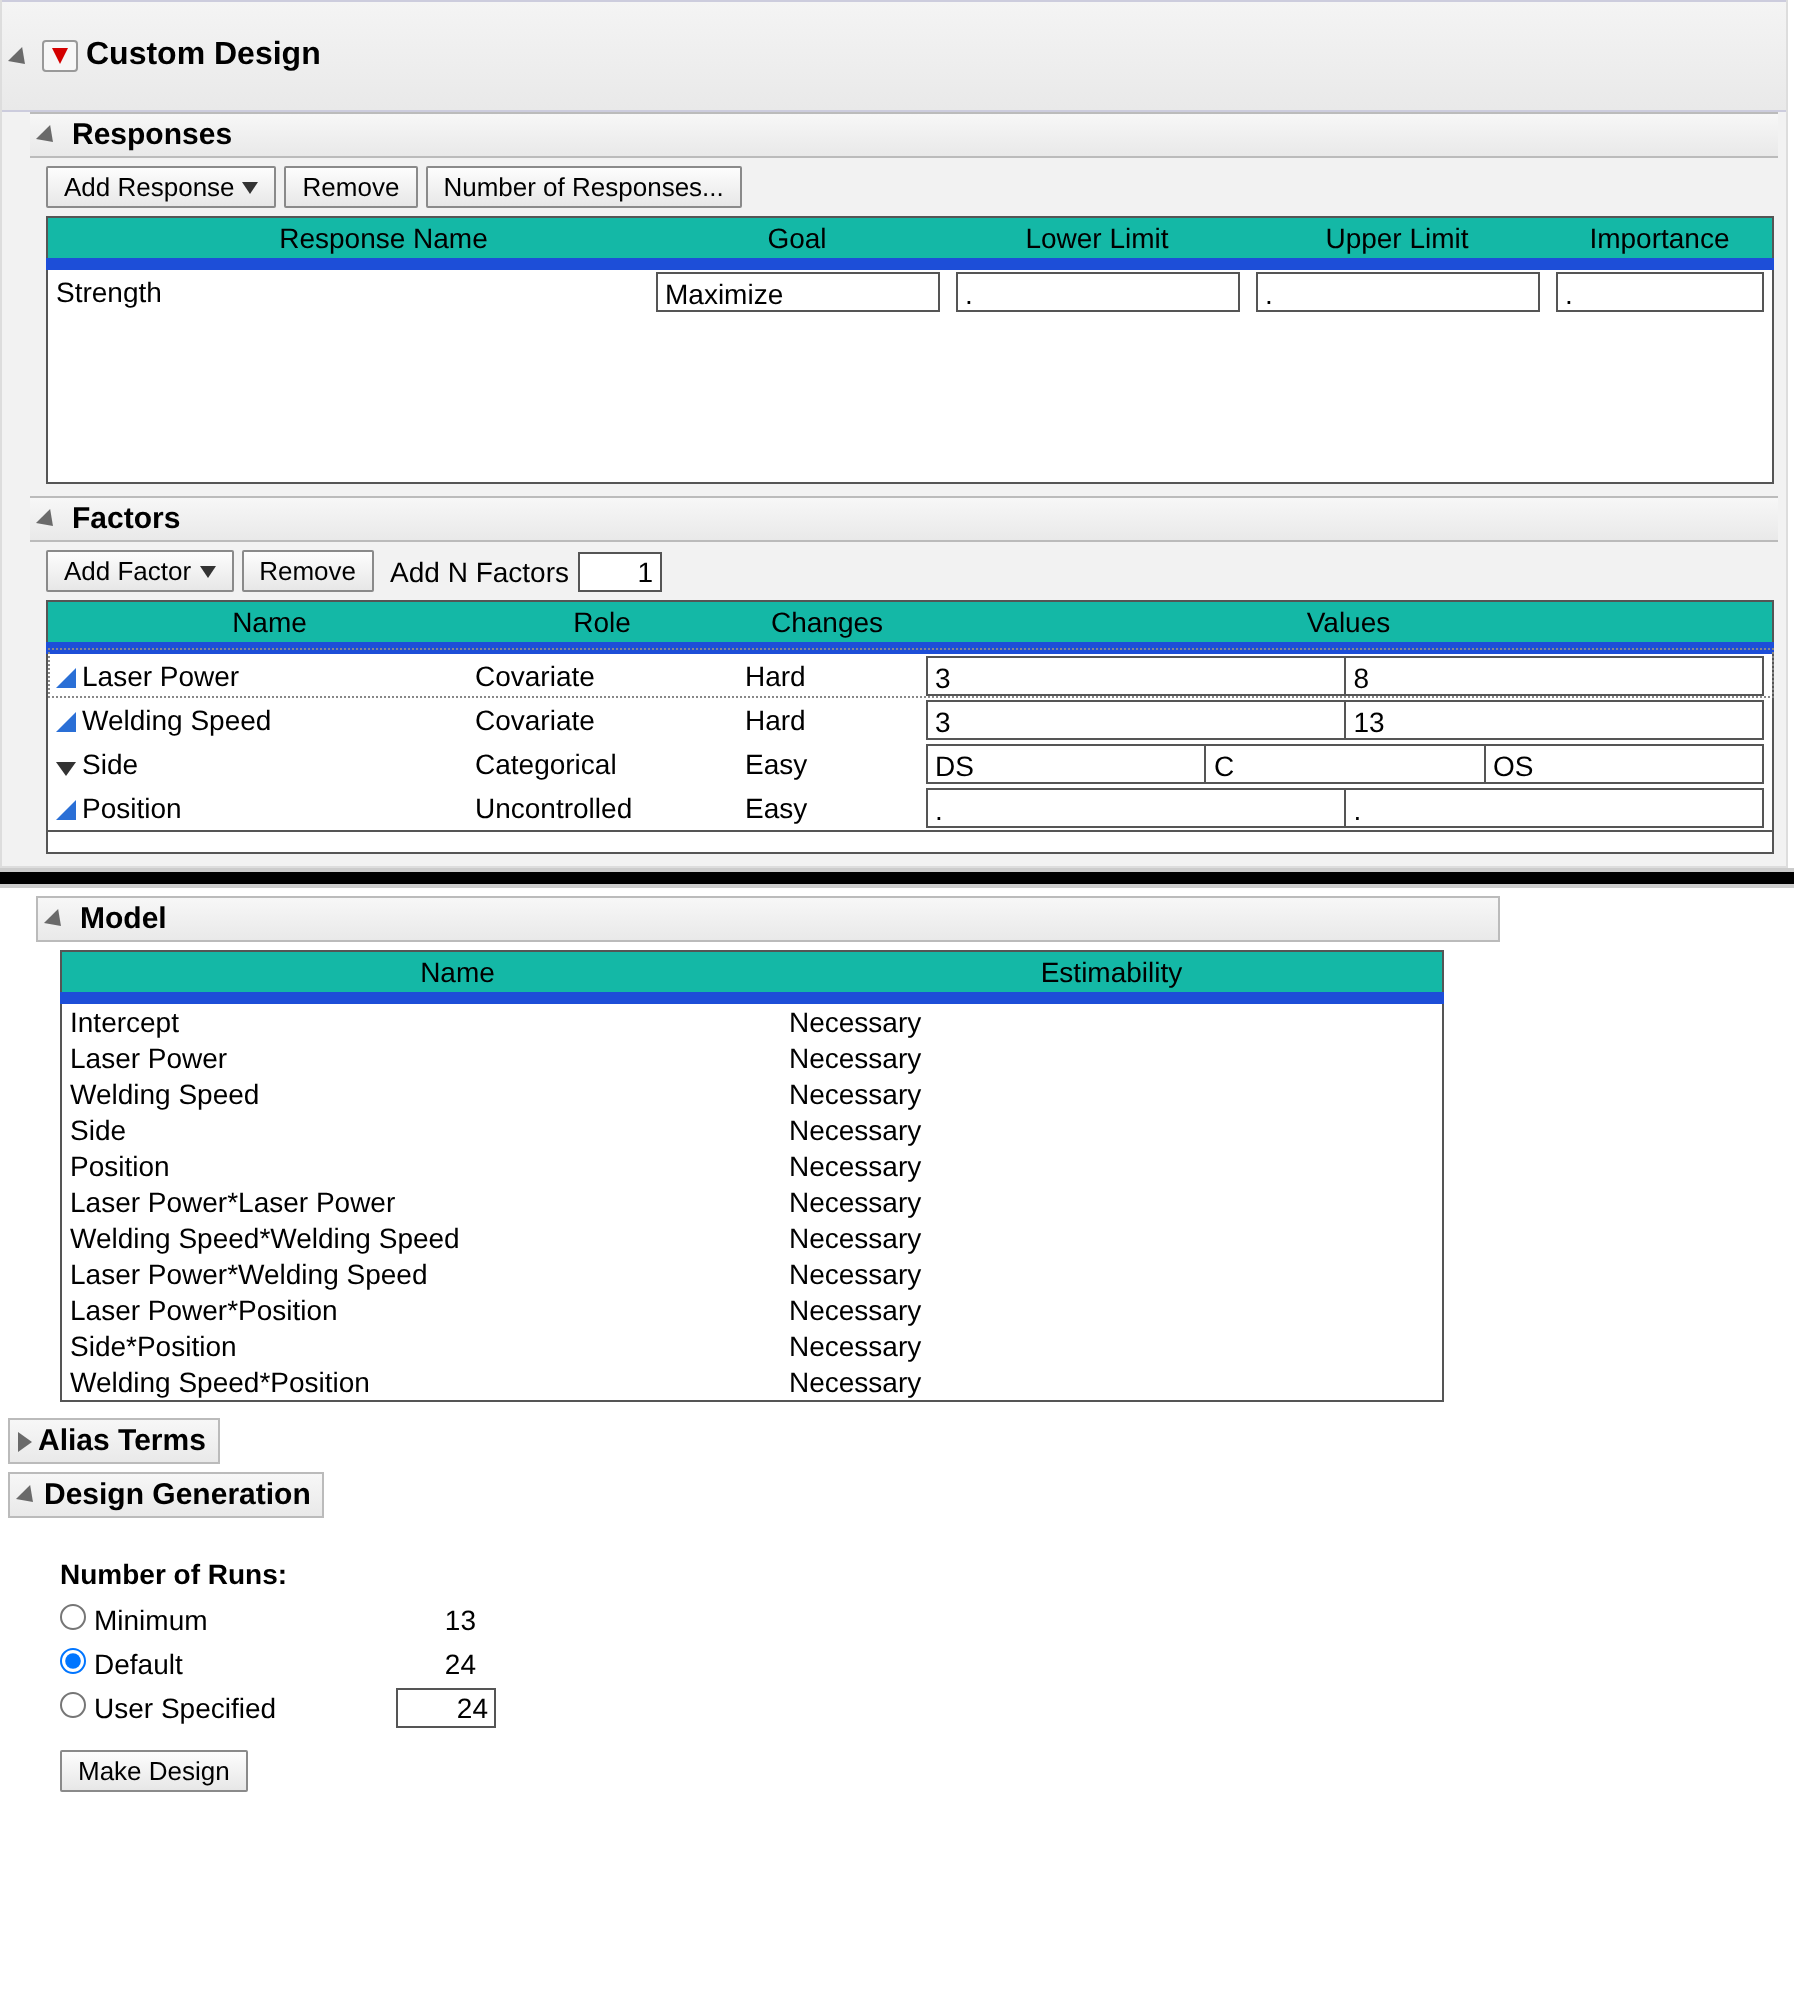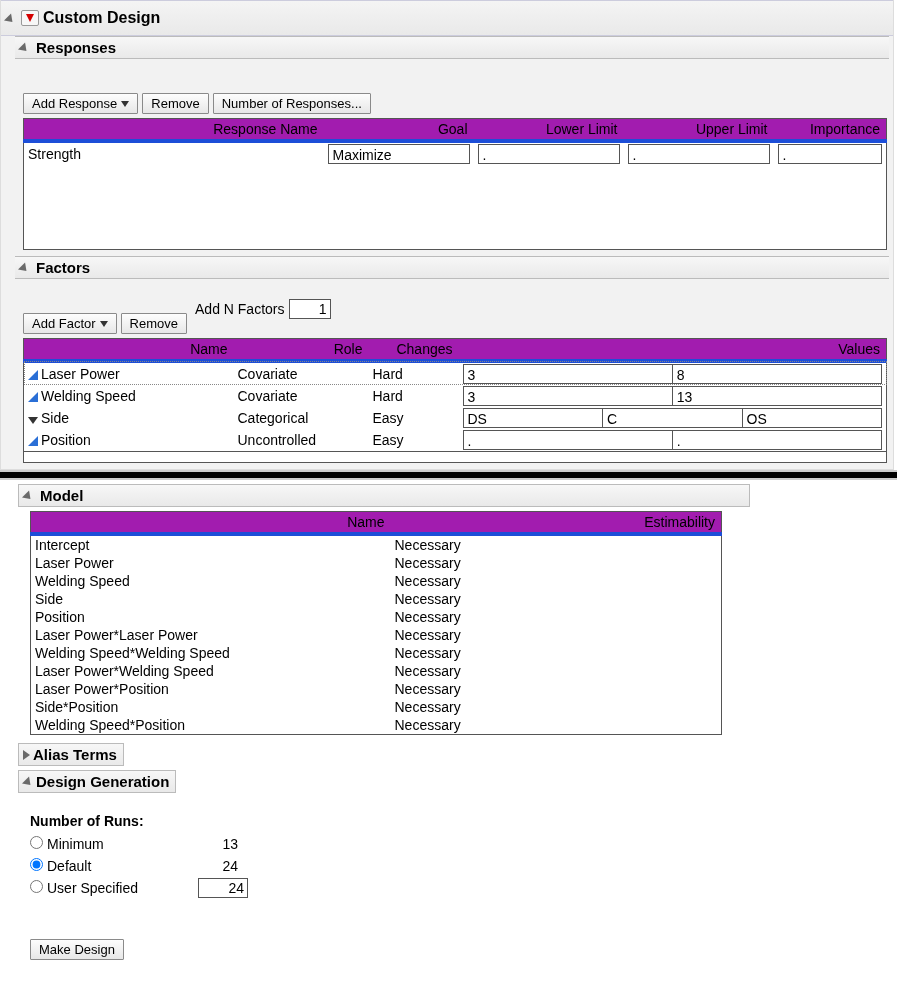--- a/index.html
+++ b/index.html
@@ -17,21 +17,21 @@
     border-bottom: 1px solid #ddd;
     background: #f2f2f2;
     box-sizing: border-box;
   }
   .section-hdr {
     display: flex;
     align-items: center;
     background: linear-gradient(#f4f4f4, #e9e9e9);
     border-top: 1px solid #ccd;
     border-bottom: 1px solid #ccd;
-    padding: 8px 4px;
+    padding: 18px 4px;
     font-weight: 700;
     font-size: 15px;
   }
   .section-hdr.top { font-size: 16px; }
   .tri {
     width: 0; height: 0;
     display: inline-block;
     margin-right: 3px;
   }
   .tri-open { border-left: 5px solid transparent; border-right: 5px solid transparent; border-top: 7px solid #6a6a6a; transform: translateY(1px) rotate(-45deg); }
@@ -50,37 +50,36 @@
   .body.wide { padding-right: 6px; }
   .btnrow { display: flex; gap: 4px; align-items: center; margin-bottom: 4px; flex-wrap: wrap; }
   .btn {
     display: inline-flex; align-items: center; gap: 4px;
     background: linear-gradient(#fdfdfd, #e7e7e7);
     border: 1px solid #8a8a8a;
     padding: 2px 8px;
     font-size: 13px;
     border-radius: 1px;
     cursor: pointer;
-    margin-top: 30px;
   }
   .btn .caret { width:0;height:0;border-left:4px solid transparent;border-right:4px solid transparent;border-top:6px solid #333; }
   .tbl {
     background: #fff;
     border: 1px solid #555;
     width: 100%;
     border-collapse: collapse;
     table-layout: fixed;
   }
   .tbl th {
     font-weight: 400;
-    text-align: right;
-    border-bottom: 4px solid #1d4ed8;
+    text-align: center;
+    border-bottom: 6px solid #1d4ed8;
     padding: 2px 6px;
     font-size: 14px;
-    background: #a21caf;
+    background: #14b8a6;
   }
   .tbl td {
     padding: 1px 4px;
     border: 0;
     font-size: 14px;
     background: #fff;
     vertical-align: middle;
   }
   .resp-area { height: 82px; background:#fff; }
   .cellbox {
@@ -126,21 +125,20 @@
     border-bottom: 2px solid #ccc;
   }
   .alias-hdr, .dg-hdr {
     display: inline-flex;
     align-items: center;
     font-weight: 700;
     font-size: 15px;
     border: 1px solid #bbb;
     background: linear-gradient(#f7f7f7,#e9e9e9);
     padding: 2px 6px 2px 4px;
-    margin-left: 14px;
     margin-top: 4px;
   }
   .radio-row { display:flex; align-items:center; gap:8px; height:22px; }
   .radio-row input { margin:0 4px 0 0; }
   .runs { margin-top: 6px; }
   .runs .col1 { width: 160px; display:inline-block; }
   .runs .col2 { width: 40px; display:inline-block; text-align:right; }
   .subhdr-small {
     display:inline-flex; align-items:center; gap:4px;
     border:1px solid #bbb;

